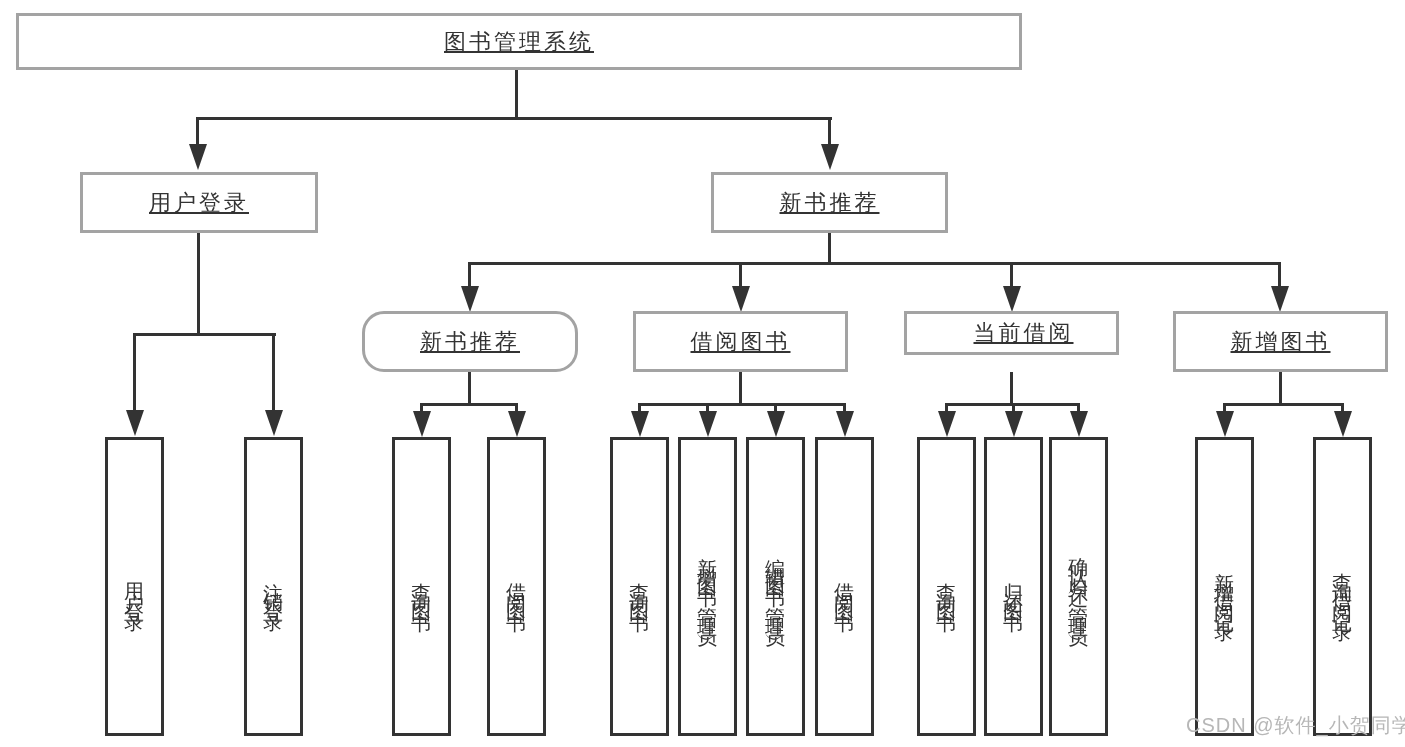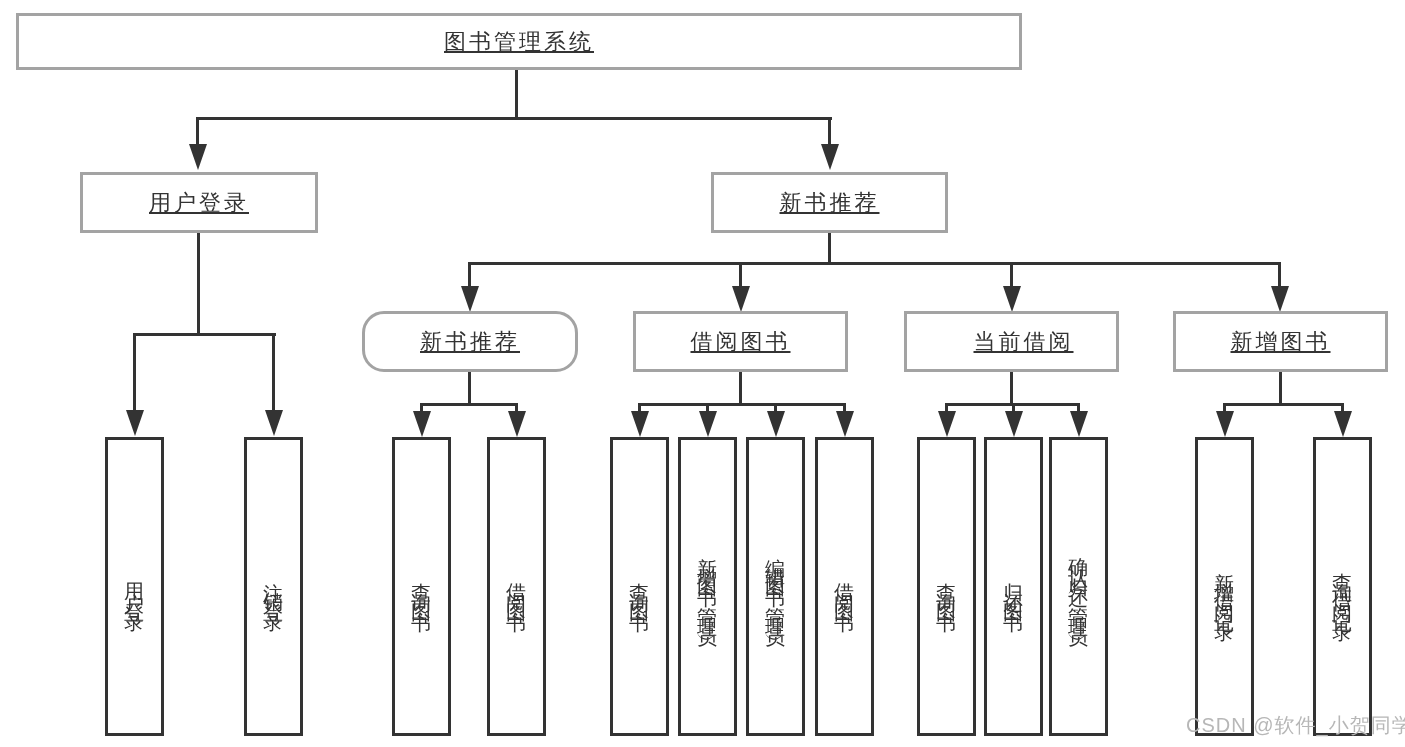--- a/index.html
+++ b/index.html
@@ -115,21 +115,21 @@
   <div class="arrow" style="left:1003px; top:286px;"></div>
   <div class="line" style="left:1278px; top:262px; width:3px; height:25px;"></div>
   <div class="arrow" style="left:1271px; top:286px;"></div>
 
   <div class="box" style="left:362px; top:311px; width:216px; height:61px;border-radius:22px;">
     <span>新书推荐</span>
   </div>
   <div class="box" style="left:633px; top:311px; width:215px; height:61px;">
     <span>借阅图书</span>
   </div>
-  <div class="box" style="left:904px; top:311px; width:215px; height:61px;padding-left:24px;">
+  <div class="box" style="left:904px; top:311px; width:215px; height:44px;padding-left:24px;">
     <span>当前借阅</span>
   </div>
   <div class="box" style="left:1173px; top:311px; width:215px; height:61px;">
     <span>新增图书</span>
   </div>
 
   <div class="line" style="left:468px; top:372px; width:3px; height:33px;"></div>
   <div class="line" style="left:420px; top:403px; width:98px; height:3px;"></div>
   <div class="line" style="left:420px; top:403px; width:3px; height:10px;"></div>
   <div class="arrow" style="left:413px; top:411px;"></div>

